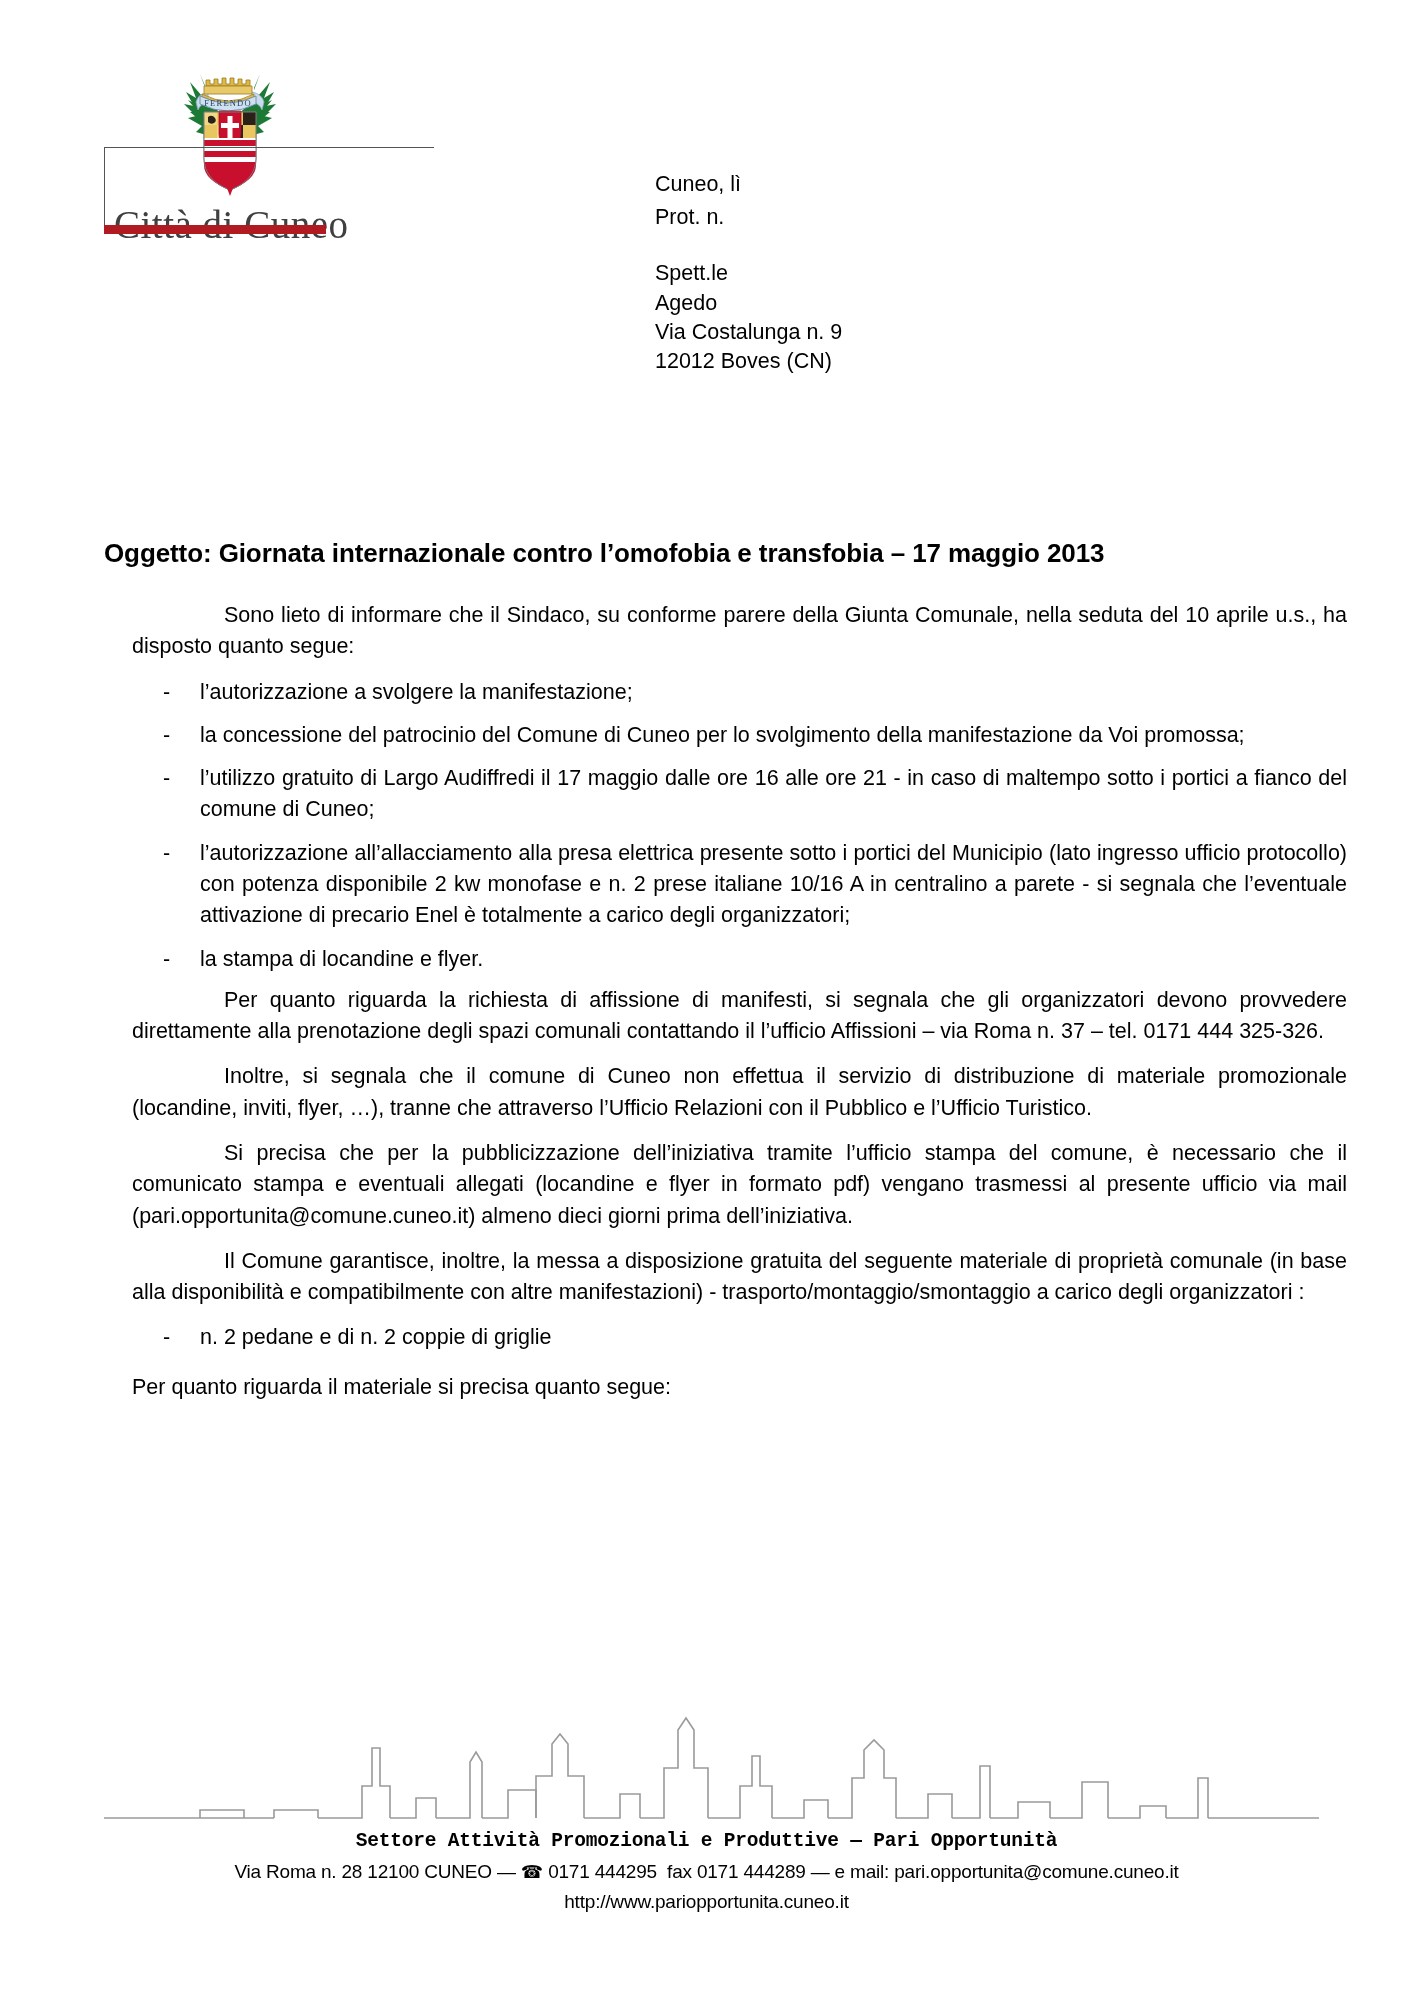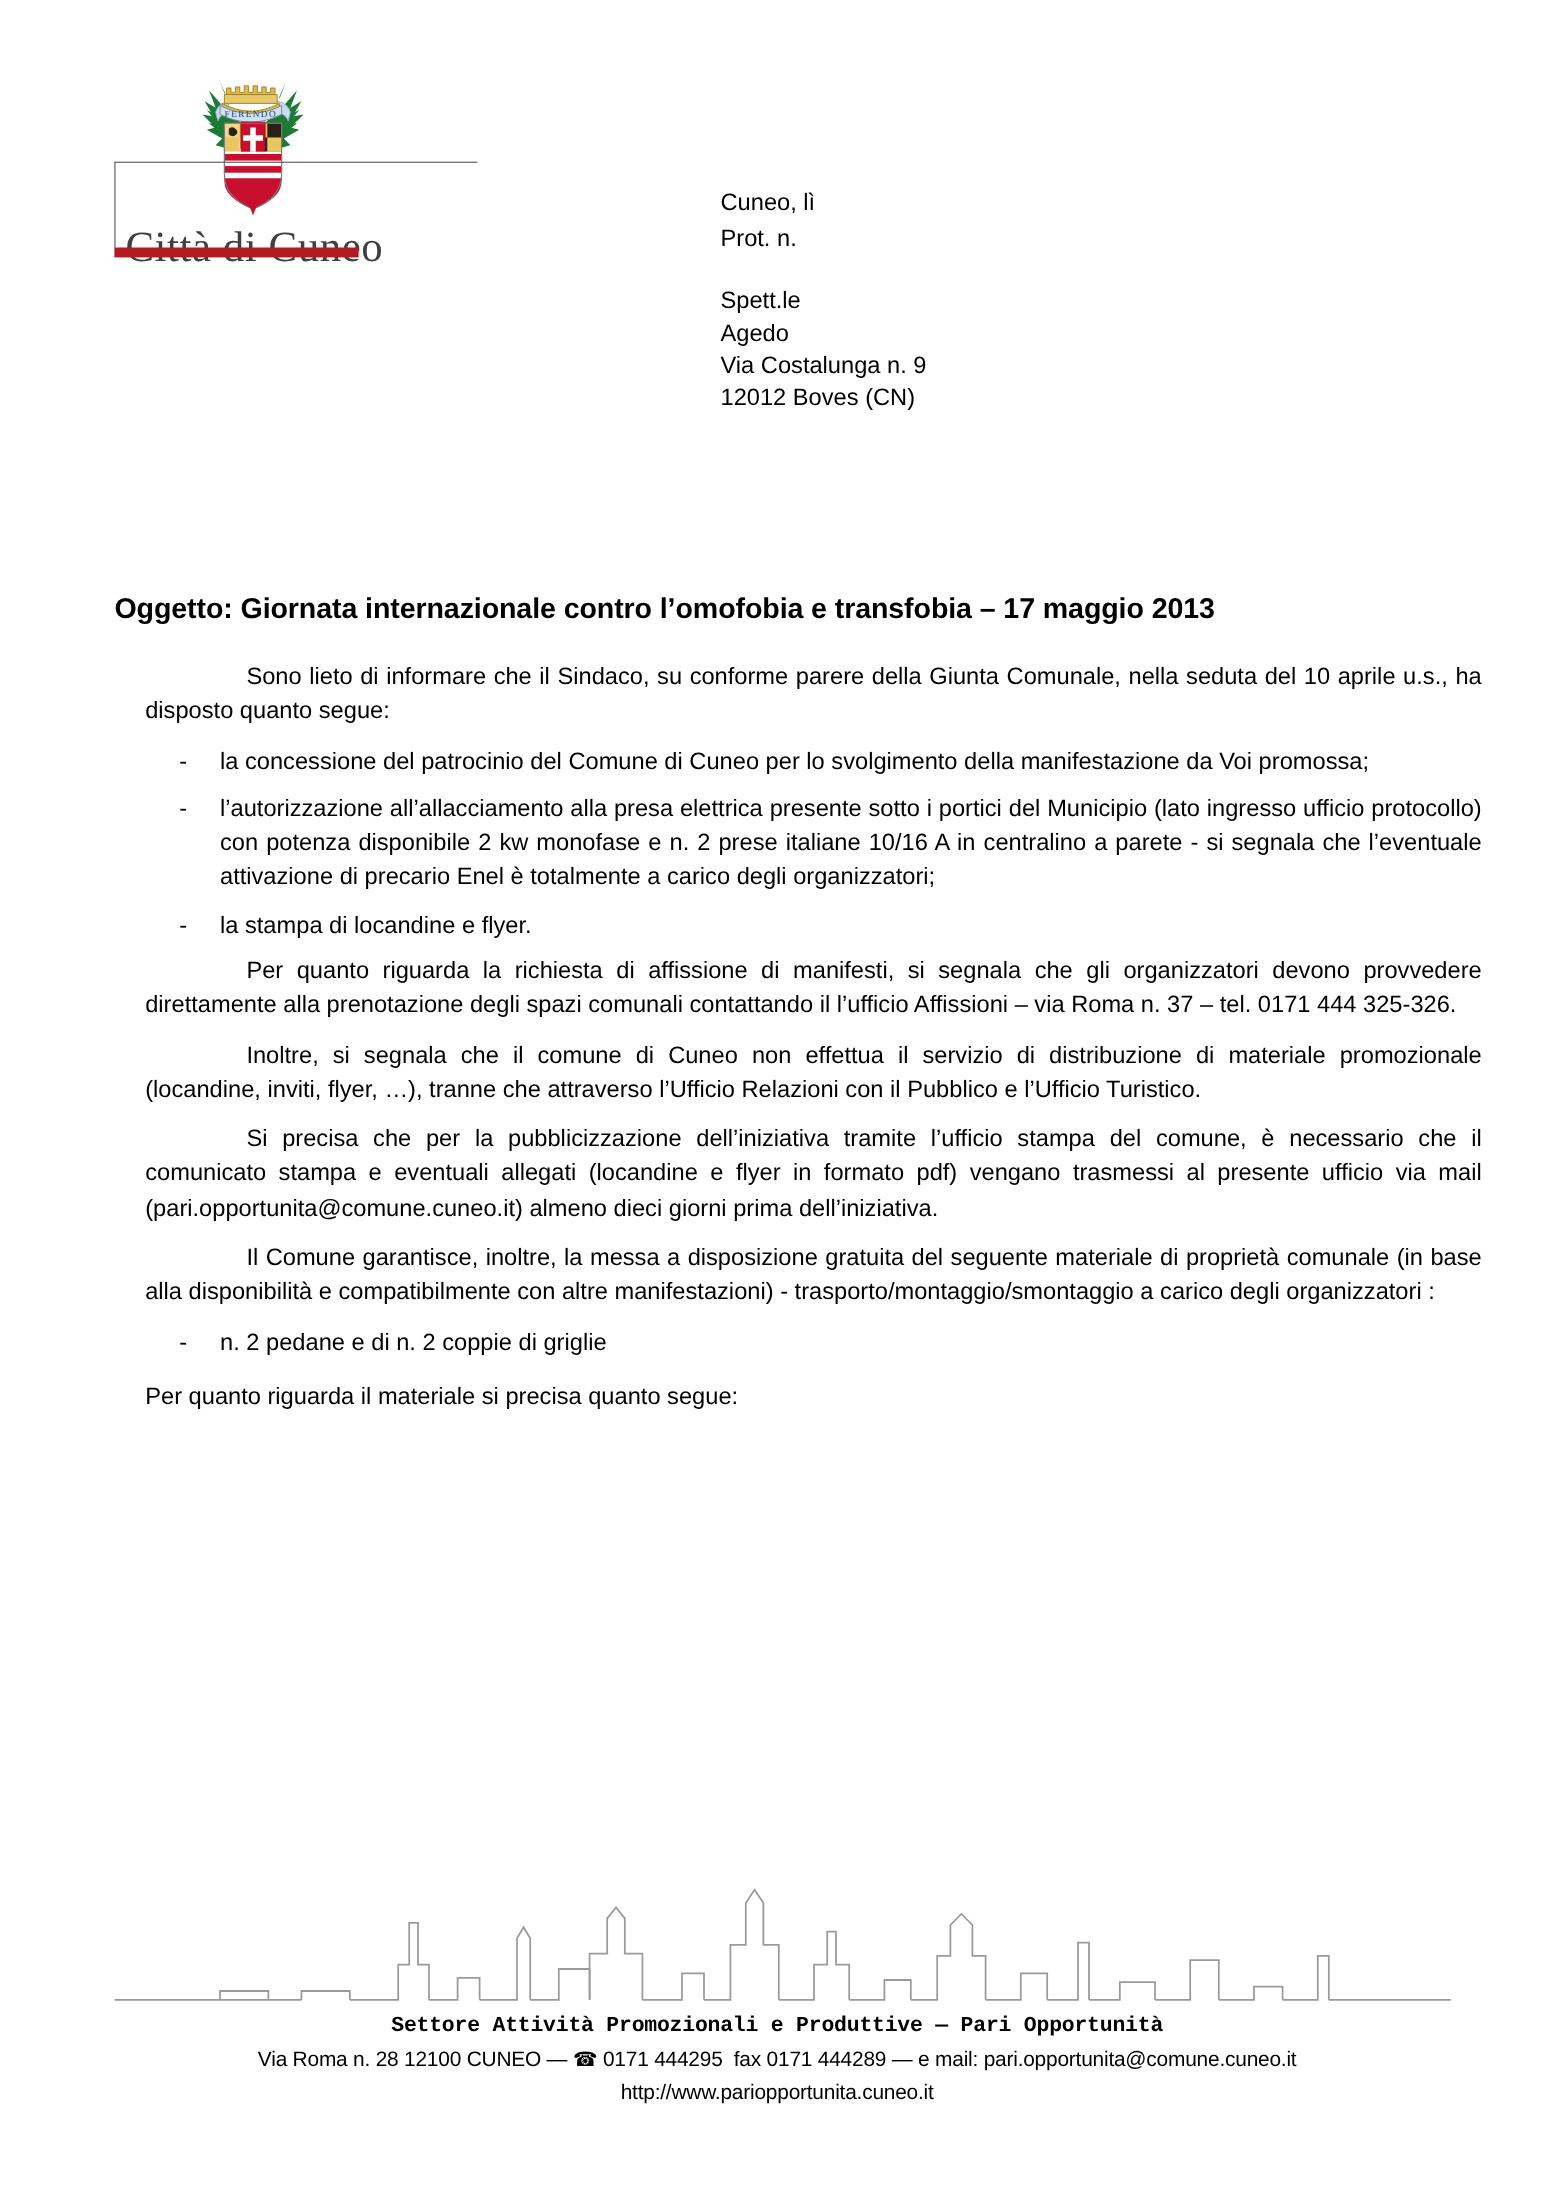--- a/index.html
+++ b/index.html
@@ -246,21 +246,23 @@
     </div>
   </div>
 
   <div class="subject">Oggetto: Giornata internazionale contro l’omofobia e transfobia – 17 maggio 2013</div>
 
   <div class="body">
 
     <p class="para">Sono lieto di informare che il Sindaco, su conforme parere della Giunta Comunale, nella seduta del 10 aprile u.s., ha disposto quanto segue:</p>
 
     <ul class="bullets">
+      <li>l’autorizzazione a svolgere la manifestazione;</li>
       <li>la concessione del patrocinio del Comune di Cuneo per lo svolgimento della manifestazione da Voi promossa;</li>
+      <li>l’utilizzo gratuito di Largo Audiffredi il 17 maggio dalle ore 16 alle ore 21 - in caso di maltempo sotto i portici a fianco del comune di Cuneo;</li>
       <li>l’autorizzazione all’allacciamento alla presa elettrica presente sotto i portici del Municipio (lato ingresso ufficio protocollo) con potenza disponibile 2 kw monofase e n. 2 prese italiane 10/16 A in centralino a parete - si segnala che l’eventuale attivazione di precario Enel è totalmente a carico degli organizzatori;</li>
       <li class="last">la stampa di locandine e flyer.</li>
     </ul>
 
     <p class="para">Per quanto riguarda la richiesta di affissione di manifesti, si segnala che gli organizzatori devono provvedere direttamente alla prenotazione degli spazi comunali contattando il l’ufficio Affissioni – via Roma n. 37 – tel. 0171 444 325-326.</p>
     <p class="para">Inoltre, si segnala che il comune di Cuneo non effettua il servizio di distribuzione di materiale promozionale (locandine, inviti, flyer, …), tranne che attraverso l’Ufficio Relazioni con il Pubblico e l’Ufficio Turistico.</p>
     <p class="para">Si precisa che per la pubblicizzazione dell’iniziativa tramite l’ufficio stampa del comune, è necessario che il comunicato stampa e eventuali allegati (locandine e flyer in formato pdf) vengano trasmessi al presente ufficio via mail (pari.opportunita@comune.cuneo.it) almeno dieci giorni prima dell’iniziativa.</p>
     <p class="para">Il Comune garantisce, inoltre, la messa a disposizione gratuita del seguente materiale di proprietà comunale (in base alla disponibilità e compatibilmente con altre manifestazioni) - trasporto/montaggio/smontaggio a carico degli organizzatori :</p>
 
     <ul class="bullets">

